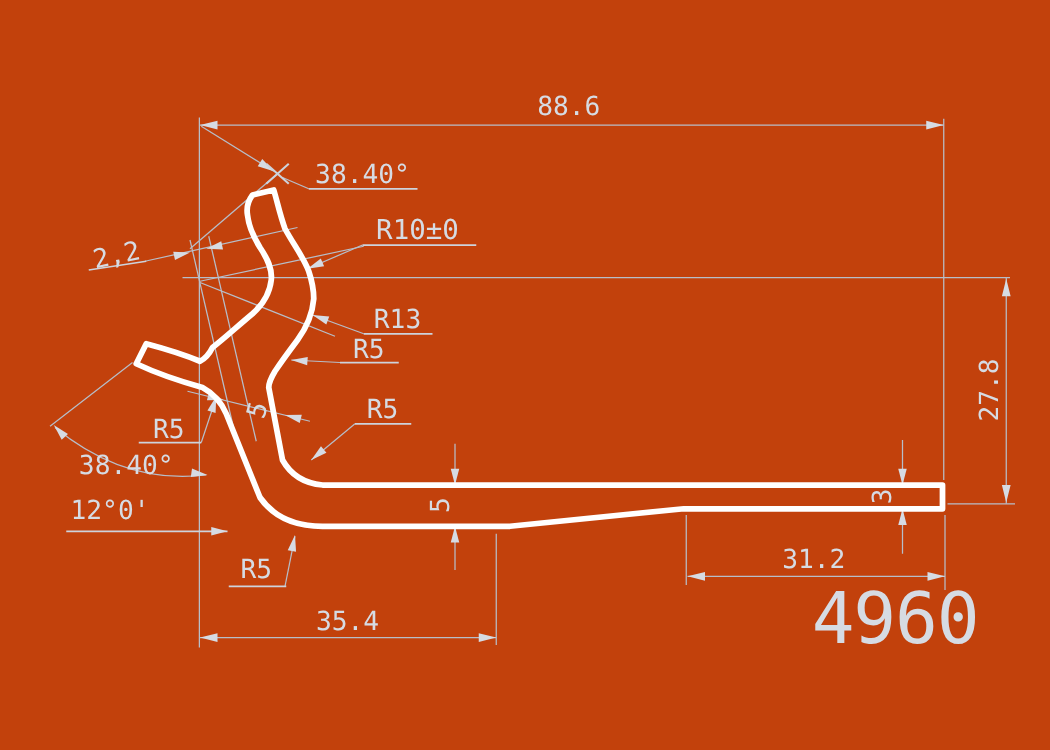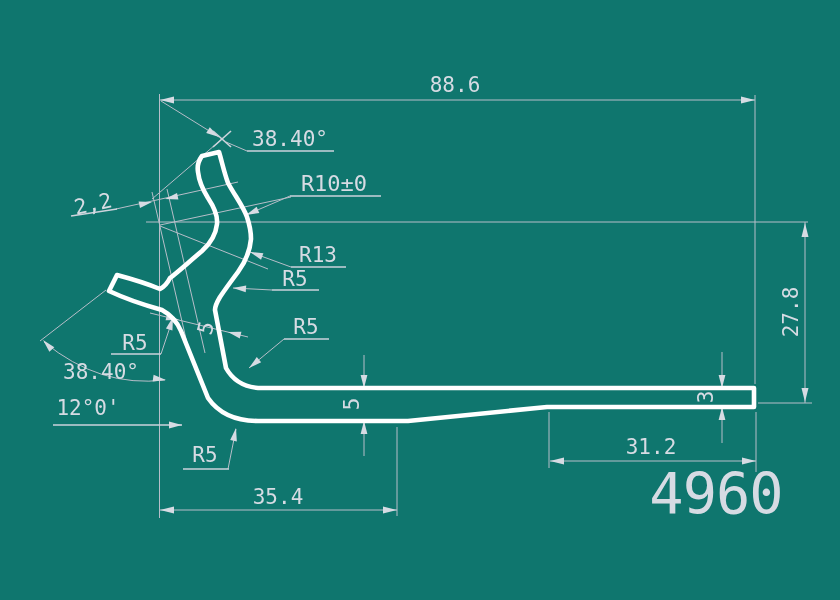--- a/index.html
+++ b/index.html
@@ -1,16 +1,16 @@
 <!DOCTYPE html>
 <html><head>
 <meta charset="utf-8">
 <style>
   html,body{margin:0;padding:0;background:#14171d;}
-  .stage{width:840px;height:600px;background:#0f766e;position:relative;overflow:hidden;
+  .stage{width:840px;height:600px;background:#c2410c;position:relative;overflow:hidden;
          font-family:"DejaVu Sans Mono", monospace;}
   svg{display:block}
   svg text{font-family:"DejaVu Sans Mono", monospace; fill:#d6dbe3;}
   .t21{font-size:21px;}
   .t22{font-size:22px;}
   .t58{font-size:57px; letter-spacing:-1px;}
   .thin{stroke:#b7bec9;stroke-width:1;fill:none;}
   .ul{stroke:#cdd3dc;stroke-width:1.4;fill:none;}
   .profile{stroke:#ffffff;stroke-width:4.6;fill:none;stroke-linejoin:round;stroke-linecap:round;}
   .arrow{fill:#d6dbe3;stroke:none;}

